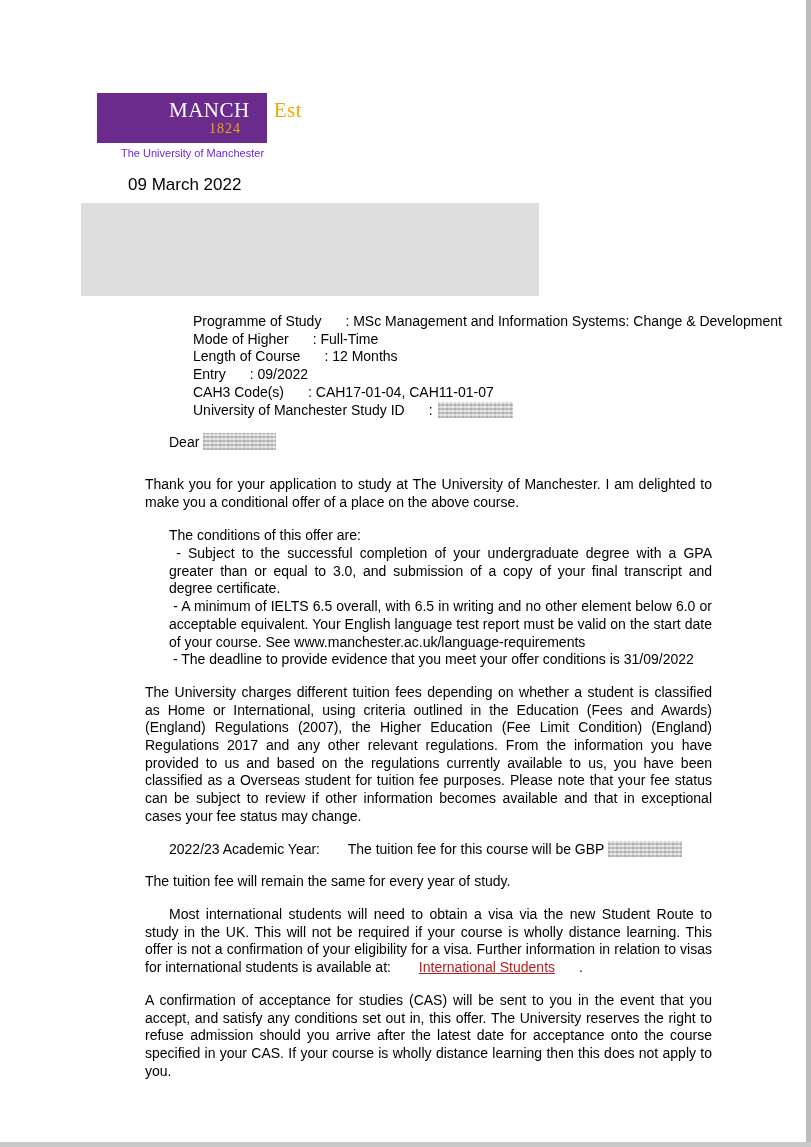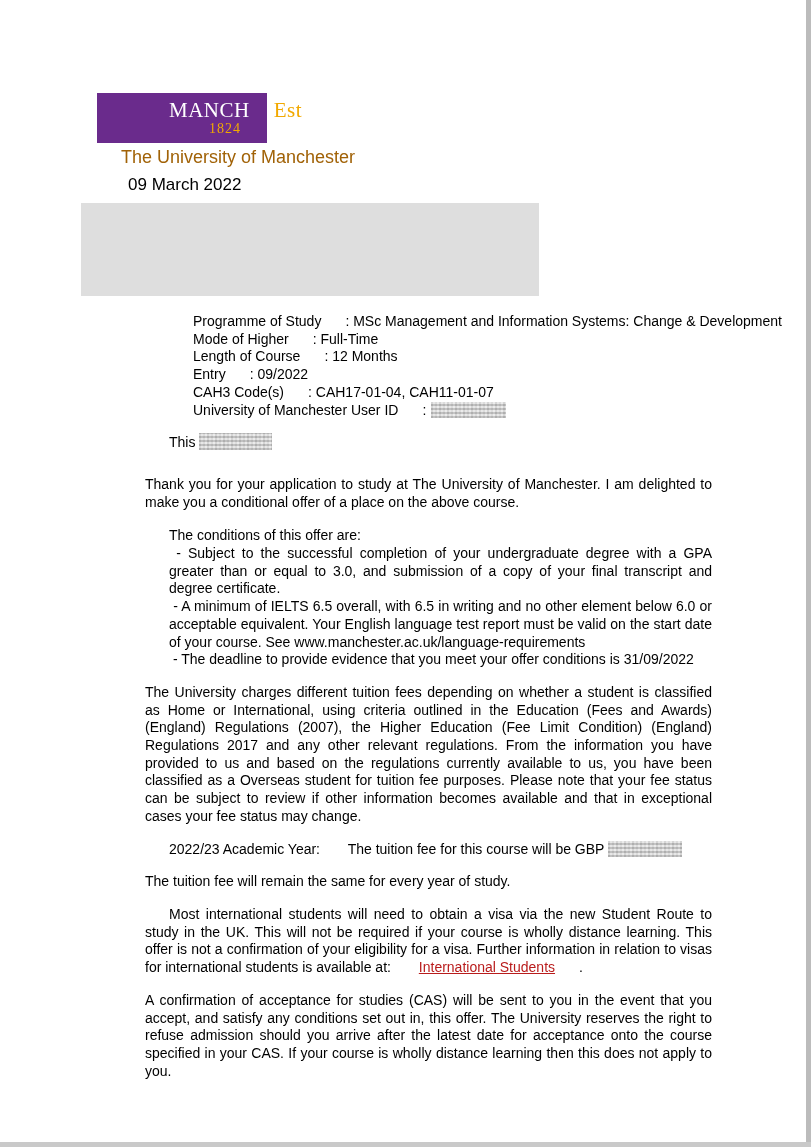--- a/index.html
+++ b/index.html
@@ -29,22 +29,22 @@
   .logo-word .gold { color: #f2a900; }
   .logo-year {
     font-size: 14px; line-height: 15px;
     color: #f2a900;
     padding-left: 62px;
     letter-spacing: 1px;
   }
   .logo-subtitle {
     position: absolute;
     left: 97px; top: 147px;
-    font-size: 18px;
-    color: #a16207;
+    font-size: 11px;
+    color: #6d28d9;
     white-space: nowrap;
   }
 
   .date-line {
     position: absolute;
     left: 104px; top: 175px;
     font-size: 17px;
   }
 
   
@@ -113,24 +113,24 @@
   <div class="address-redaction"></div>
 
   <div class="content">
 
     <div class="details">
       <div class="detail-line"><span class="b">Programme of Study</span><span>: MSc Management and Information Systems: Change &amp; Development</span></div>
       <div class="detail-line"><span class="b">Mode of Higher</span><span>: Full-Time</span></div>
       <div class="detail-line"><span class="b">Length of Course</span><span>: 12 Months</span></div>
       <div class="detail-line"><span class="b">Entry</span><span>: 09/2022</span></div>
       <div class="detail-line"><span class="b">CAH3 Code(s)</span><span>: CAH17-01-04, CAH11-01-07</span></div>
-      <div class="detail-line"><span class="b">University of Manchester User ID</span><span>:</span><span class="redact redact-userid"></span></div>
+      <div class="detail-line"><span class="b">University of Manchester Study ID</span><span>:</span><span class="redact redact-userid"></span></div>
     </div>
 
-    <div class="salutation"><span>This</span><span class="redact redact-name"></span></div>
+    <div class="salutation"><span>Dear</span><span class="redact redact-name"></span></div>
 
     <p class="p-thanks">Thank you for your application to study at The University of Manchester. I am delighted to make you a conditional offer of a place on the above course.</p>
 
     <div class="cond-block">
       <div>The conditions of this offer are:</div>
       <div class="cond"> - Subject to the successful completion of your undergraduate degree with a GPA greater than or equal to 3.0, and submission of a copy of your final transcript and degree certificate.</div>
       <div class="cond"> - A minimum of IELTS 6.5 overall, with 6.5 in writing and no other element below 6.0 or acceptable equivalent. Your English language test report must be valid on the start date of your course. See www.manchester.ac.uk/language-requirements</div>
       <div class="cond"> - The deadline to provide evidence that you meet your offer conditions is 31/09/2022</div>
     </div>
 

